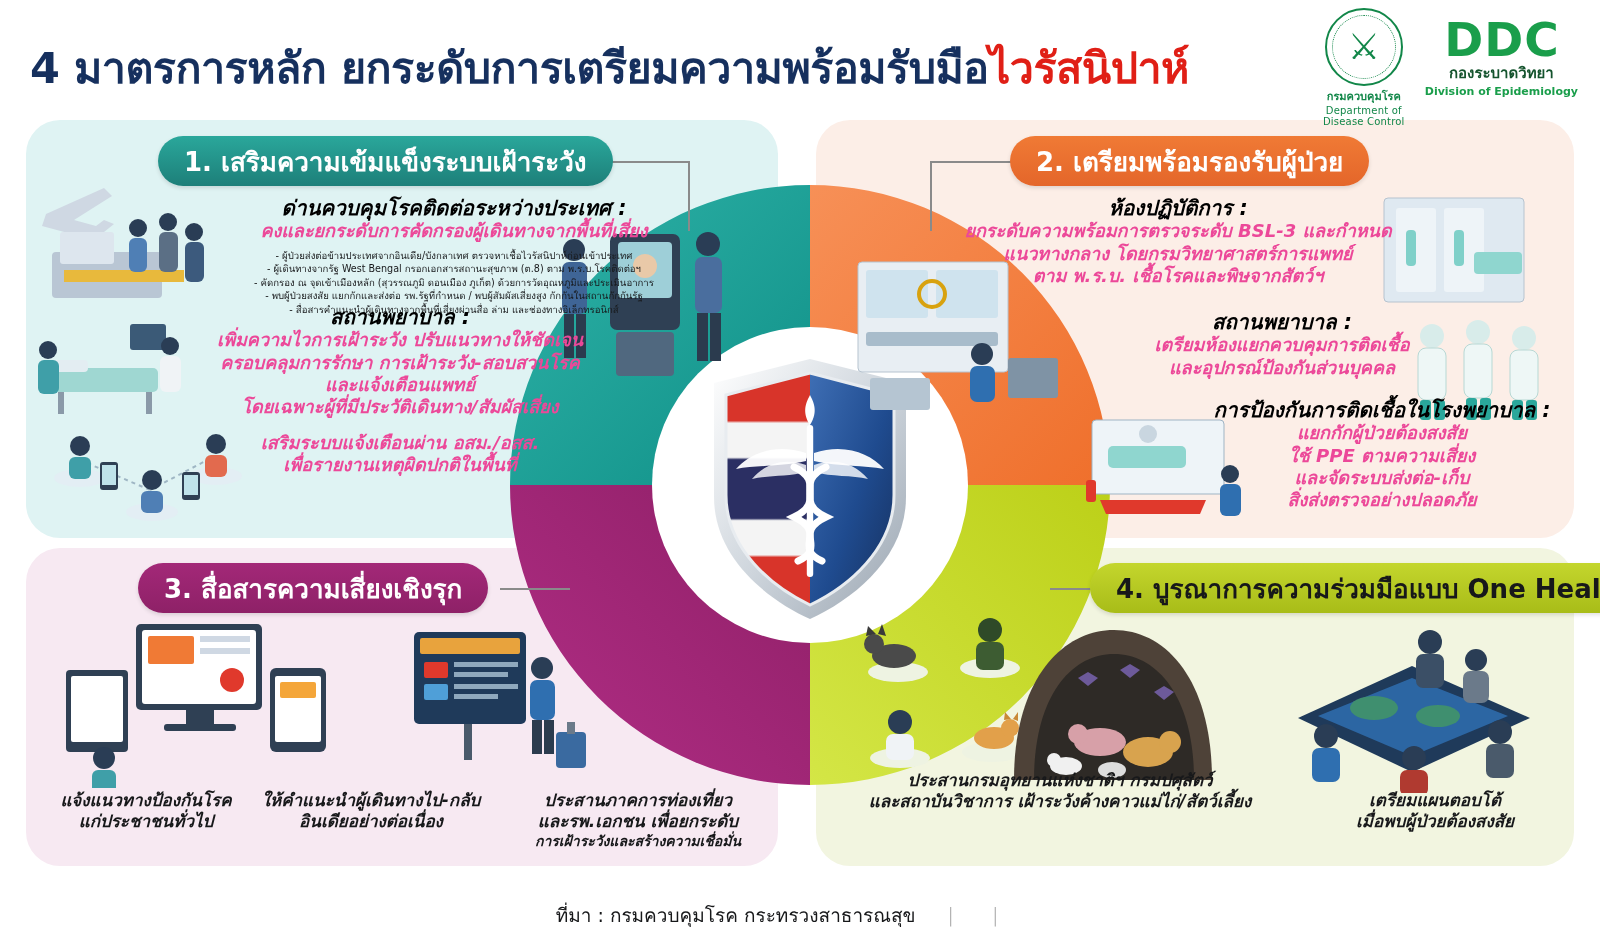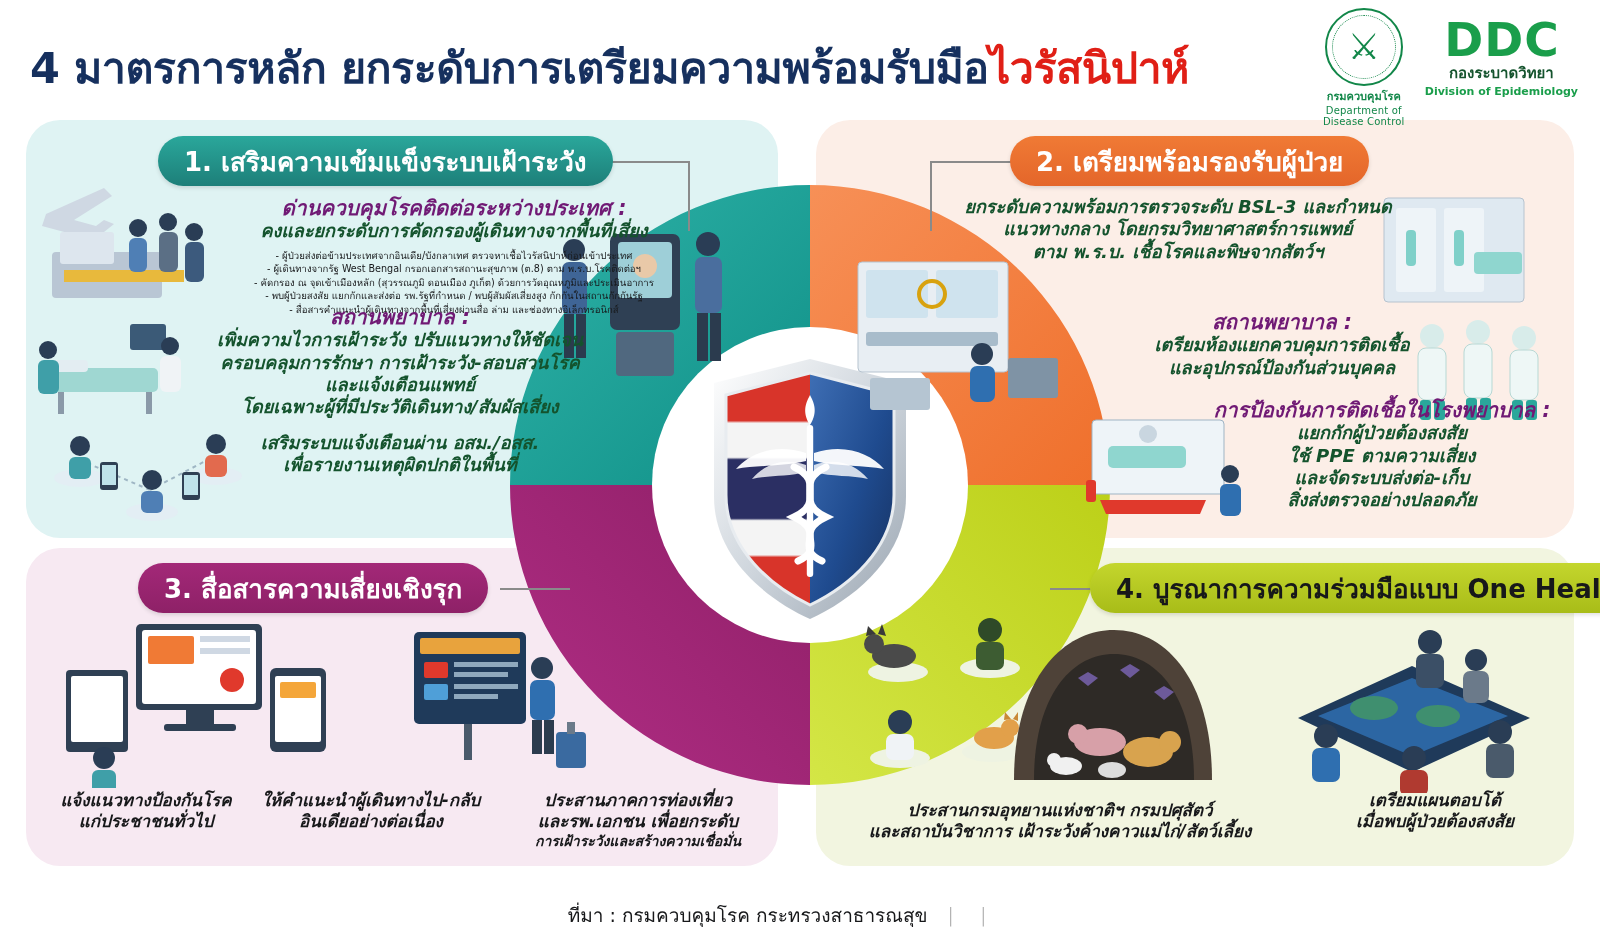--- a/index.html
+++ b/index.html
@@ -81,25 +81,25 @@
   #conn-1 { left:600px; top:161px; width:90px; }
   #conn-1b{ left:688px; top:161px; width:2px; height:70px; background:#8a8a8a; }
   #conn-2 { left:930px; top:161px; width:84px; }
   #conn-2b{ left:930px; top:161px; width:2px; height:70px; background:#8a8a8a; }
   #conn-3 { left:500px; top:588px; width:70px; }
   #conn-4 { left:1050px; top:588px; width:48px; }
 
   
   .txt-block { position:absolute; z-index:25; }
   .blk-title {
-    font-size:20.5px; font-weight:bold; font-style:italic; color:#701a75;
+    font-size:20.5px; font-weight:bold; font-style:italic; color:#000000;
     line-height:1.18;
   }
   .blk-body {
-    font-size:18px; font-weight:bold; font-style:italic; color:#14532d;
+    font-size:18px; font-weight:bold; font-style:italic; color:#ec4899;
     line-height:1.24;
   }
   .bullets { margin-top:6px; }
   .bullets div {
     font-size:9.6px; color:#17181a; line-height:1.42; white-space:nowrap;
     font-style:normal; font-weight:normal;
   }
 
   #t1a { left:244px; top:196px; width:420px; text-align:center; }
   #t1b { left:160px; top:305px; width:480px; text-align:center; }
@@ -109,29 +109,29 @@
   #t2b { left:1086px; top:310px; width:392px; text-align:center; }
   #t2c { left:1176px; top:398px; width:412px; text-align:center; }
 
   
   .cap { position:absolute; z-index:25; text-align:center;
          font-size:17px; font-weight:bold; font-style:italic; color:#17181a; line-height:1.25; }
   .cap .sm { font-size:14px; }
   #cap-3-1 { left:36px;  top:790px; width:220px; }
   #cap-3-2 { left:246px; top:790px; width:250px; }
   #cap-3-3 { left:498px; top:790px; width:280px; }
-  #cap-4-1 { left:830px; top:800px; width:460px; }
+  #cap-4-1 { left:830px; top:770px; width:460px; }
   #cap-4-2 { left:1300px; top:790px; width:270px; }
 
   
   #footer {
     position:absolute; left:0; top:880px; width:1560px; height:70px;
     background:#fff; z-index:45;
     display:flex; align-items:center; justify-content:center;
-    gap:14px; font-size:19px; color:#17181a;
+    gap:26px; font-size:19px; color:#17181a;
   }
   #footer .sep { color:#999; font-weight:300; padding:0 6px; }
 
   
   .illus { position:absolute; z-index:20; }
 </style>
 </head>
 <body>
 
 <div id="header">
@@ -534,20 +534,21 @@
   <div class="blk-body">และแจ้งเตือนแพทย์</div>
   <div class="blk-body">โดยเฉพาะผู้ที่มีประวัติเดินทาง/สัมผัสเสี่ยง</div>
 </div>
 
 <div class="txt-block" id="t1c">
   <div class="blk-body">เสริมระบบแจ้งเตือนผ่าน อสม./อสส.</div>
   <div class="blk-body">เพื่อรายงานเหตุผิดปกติในพื้นที่</div>
 </div>
 
 <div class="txt-block" id="t2a">
+  <div class="blk-title">ห้องปฏิบัติการ :</div>
   <div class="blk-body">ยกระดับความพร้อมการตรวจระดับ BSL-3 และกำหนด</div>
   <div class="blk-body">แนวทางกลาง โดยกรมวิทยาศาสตร์การแพทย์</div>
   <div class="blk-body">ตาม พ.ร.บ. เชื้อโรคและพิษจากสัตว์ฯ</div>
 </div>
 
 <div class="txt-block" id="t2b">
   <div class="blk-title">สถานพยาบาล :</div>
   <div class="blk-body">เตรียมห้องแยกควบคุมการติดเชื้อ</div>
   <div class="blk-body">และอุปกรณ์ป้องกันส่วนบุคคล</div>
 </div>

